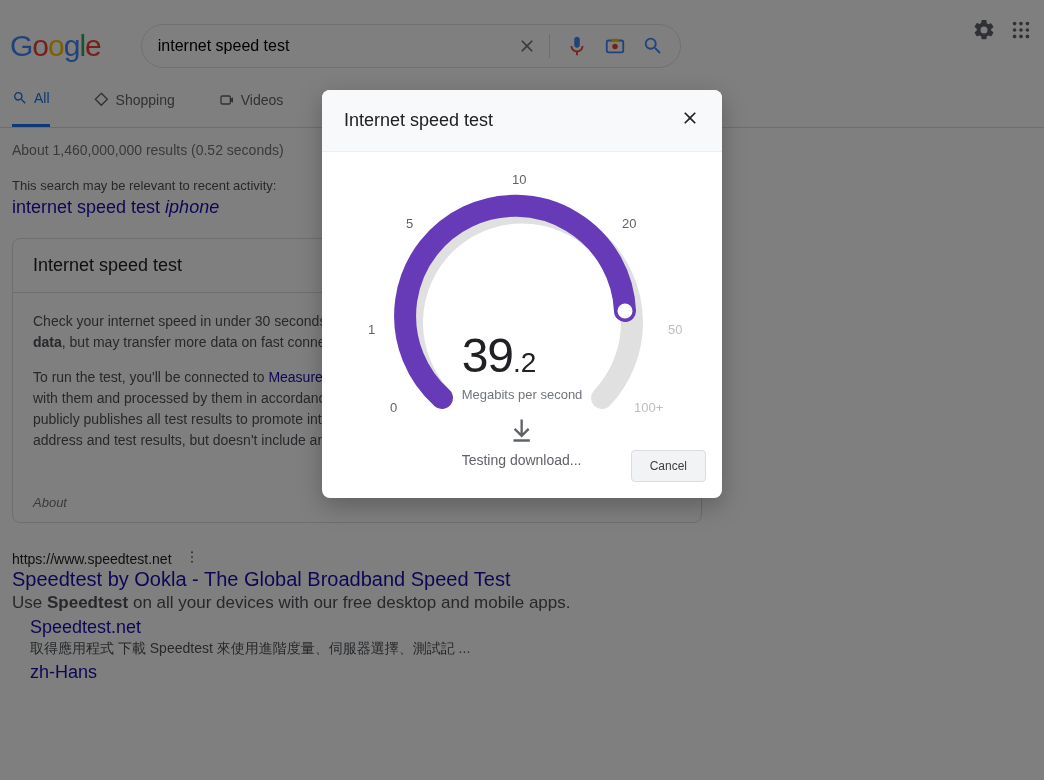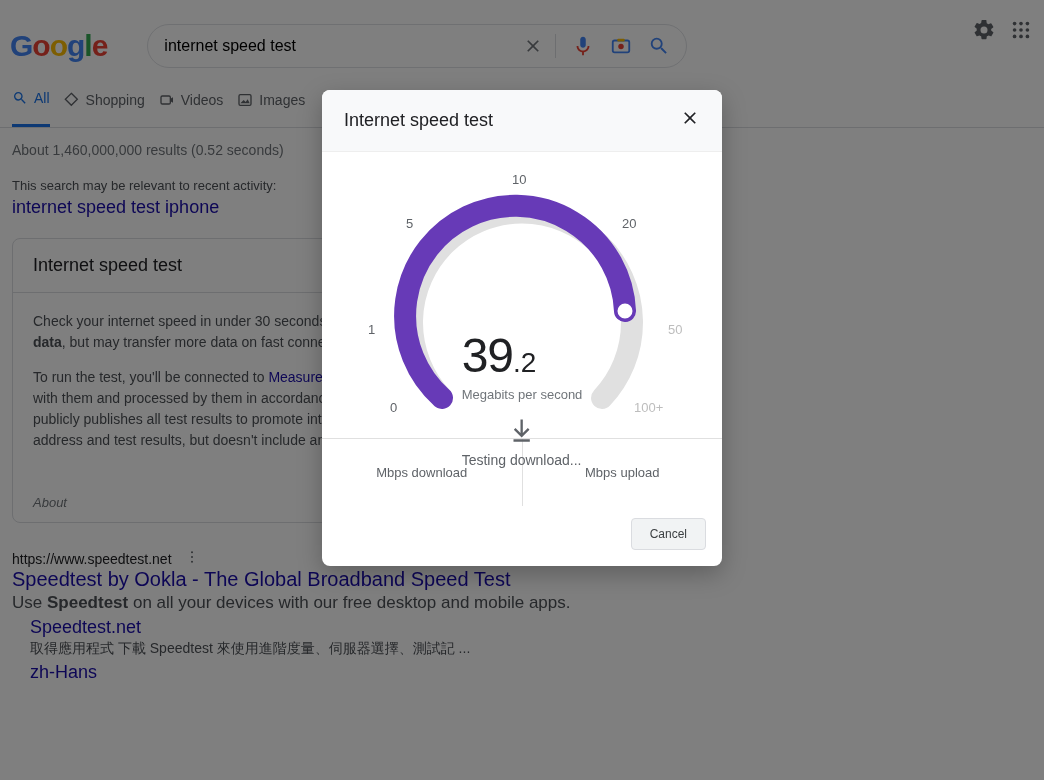--- a/index.html
+++ b/index.html
@@ -44,31 +44,31 @@
     }
     .sb-ic { margin-left: 16px; display: flex; align-items: center; }
     .sb-sep { width: 1px; height: 24px; background: #dadce0; margin-left: 12px; }
     .top-right { position: absolute; right: 12px; top: 18px; display: flex; align-items: center; gap: 14px; }
     .tabs {
       display: flex;
       align-items: center;
       padding-left: 12px;
       border-bottom: 1px solid #dadce0;
       height: 56px;
-      gap: 14px;
+      gap: 44px;
       font-size: 14px;
       color: #5f6368;
     }
     .tab { display: flex; align-items: center; gap: 6px; height: 100%; cursor: pointer; }
     .tab.active { color: #1a73e8; border-bottom: 3px solid #1a73e8; }
     .results-area { padding: 14px 0 0 12px; font-size: 14px; color: #70757a; }
     .stats { margin-bottom: 20px; }
     .recent-hint { font-size: 13px; color: #4d5156; }
     .rel-link { color: #1a0dab; font-size: 18px; margin-top: 4px; display: block; }
-    .rel-link .em { }
+    .rel-link .em { font-style: italic; }
     .speed-card {
       border: 1px solid #dadce0;
       border-radius: 8px;
       margin-top: 20px;
       width: 690px;
     }
     .speed-card-h { padding: 16px 20px; border-bottom: 1px solid #dadce0; font-size: 18px; color: #202124; }
     .speed-card-b { padding: 18px 20px; font-size: 14px; color: #4d5156; line-height: 1.5; }
     .speed-card-b p { margin-bottom: 14px; }
     .speed-card-b b { font-weight: bold; }
@@ -122,21 +122,21 @@
       background: #f1f3f4; border: 1px solid #dadce0; border-radius: 4px;
       padding: 8px 18px; font-size: 12px; color: #3c4043; cursor: pointer;
     }
     .gauge-tick { position: absolute; font-size: 13px; color: #5f6368; }
   </style>
 </head>
 <body>
 
 <div class="header">
   <div class="logo">
-    <span style="font-size:30px;font-weight:bold;letter-spacing:-1px">
+    <span style="font-size:30px;font-weight:normal;letter-spacing:-1px">
       <span style="color:#4285f4">G</span><span style="color:#ea4335">o</span><span style="color:#fbbc05">o</span><span style="color:#4285f4">g</span><span style="color:#34a853">l</span><span style="color:#ea4335">e</span>
     </span>
   </div>
   <div class="searchbox">
     <input type="text" value="internet speed test" style="">
     <span class="sb-ic">
       <svg width="20" height="20" viewBox="0 0 24 24">
           <path fill="#70757a" d="M19 6.41L17.59 5 12 10.59 6.41 5 5 6.41 10.59 12 5 17.59 6.41 19 12 13.41 17.59 19 19 17.59 13.41 12z"></path>
         </svg>
     </span>
@@ -283,20 +283,16 @@
       </div>
       <div class="gauge-unit">Megabits per second</div>
       <div class="arrow-down">
         <svg width="28" height="28" viewBox="0 0 24 24">
             <path fill="none" stroke="#5f6368" stroke-width="2" d="M12 3v14m-6-6l6 6 6-6M5 21h14"></path>
           </svg>
       </div>
       <div class="status-txt">Testing download...</div>
     </div>
   </div>
-  <div class="modal-grid">
-    <div class="modal-cell">Mbps download</div>
-    <div class="modal-cell">Mbps upload</div>
-  </div>
   <div class="modal-f">
     <button class="cancel-btn">Cancel</button>
   </div>
 </div>
 
 </body></html>

